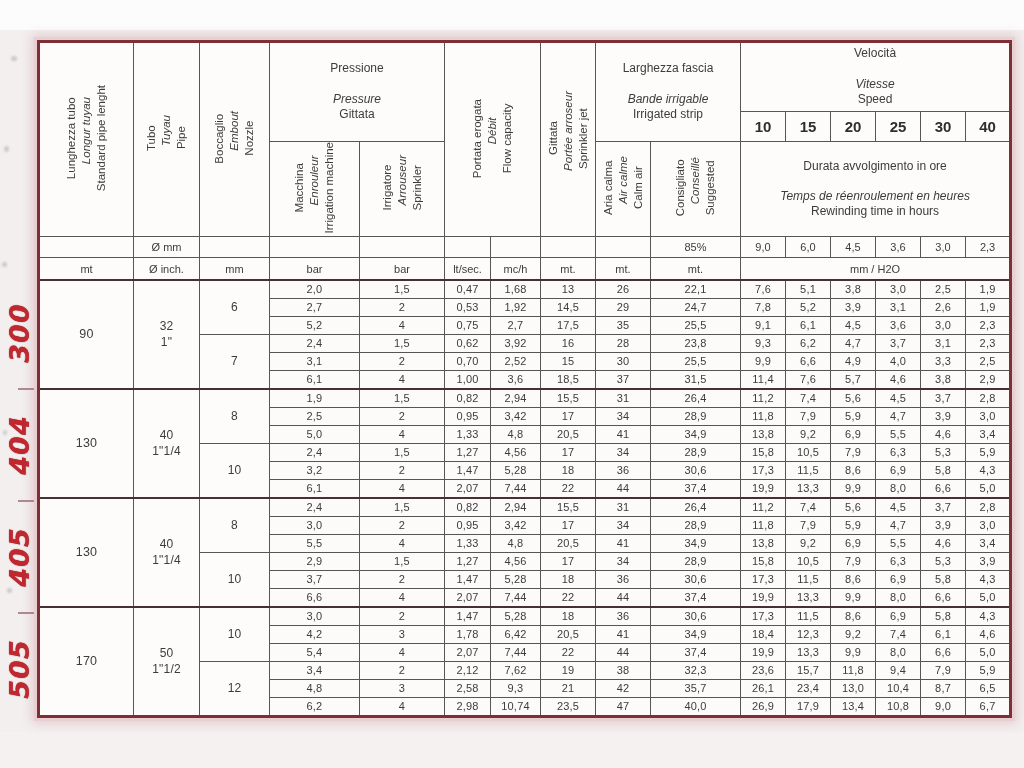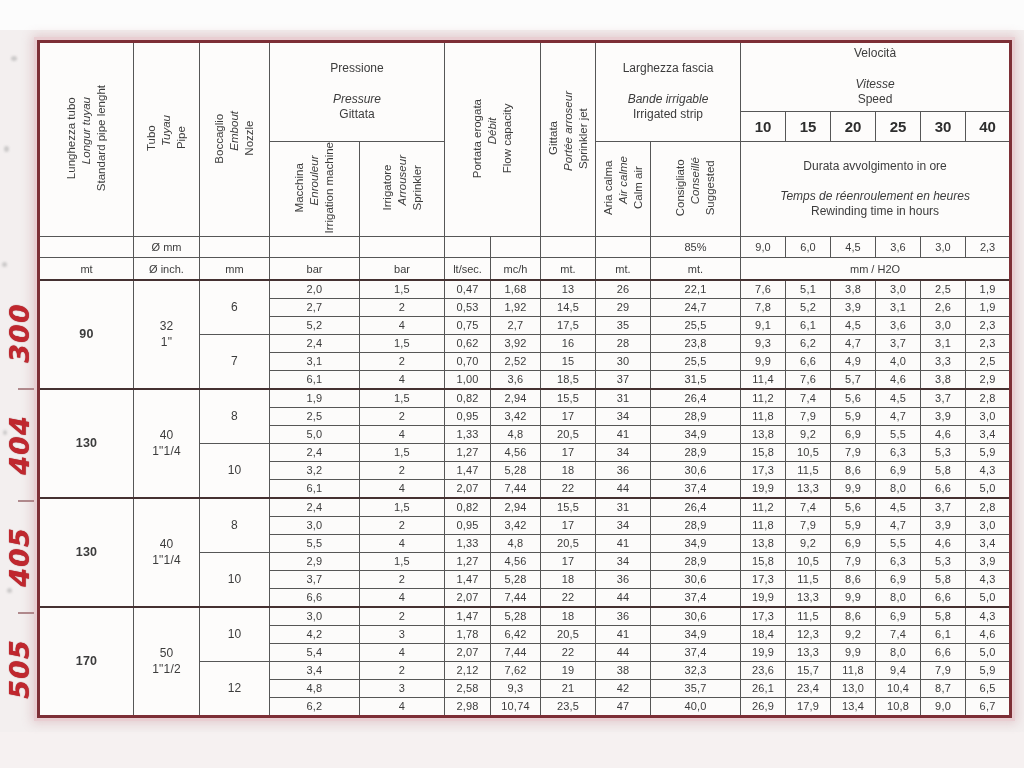--- a/index.html
+++ b/index.html
@@ -22,21 +22,21 @@
   .r1{height:70px;} .r2{height:30px;} .r3{height:95px;} .r4{height:21px;margin-left:38px;} .r5{height:22px;}
   .r2 th{font-size:15px;font-weight:700;color:#2e2e2e;}
   .r4 th,.r5 th{font-size:11px;font-weight:400;}
 
   .hgroup div{line-height:1.28;}
   .fr{font-style:italic;margin-top:15px;}
   .vert{writing-mode:vertical-rl;transform:rotate(180deg);display:inline-block;
         line-height:1.3;font-size:11.5px;white-space:nowrap;}
   .vert span{display:block;}
   td.merged{font-size:12px;background:#fdfcfb;}
-  td.len{font-size:12.5px;font-weight:bold;}
+  td.len{font-size:12.5px;}
   td.merged div{line-height:1.35;}
 
   
   .side-label{position:absolute;left:19px;transform:translate(-50%,-50%) rotate(-90deg);
         color:#c0272e;font-family:"DejaVu Sans",sans-serif;font-style:italic;font-weight:800;
         font-size:27px;letter-spacing:1px;text-shadow:0 0 1px #8c1d22;}
   .tick{position:absolute;left:18px;width:20px;height:2px;background:#b08a8d;}
   .speck{position:absolute;background:#cbc9c9;border-radius:50%;filter:blur(1px);}
 </style>
 </head>

